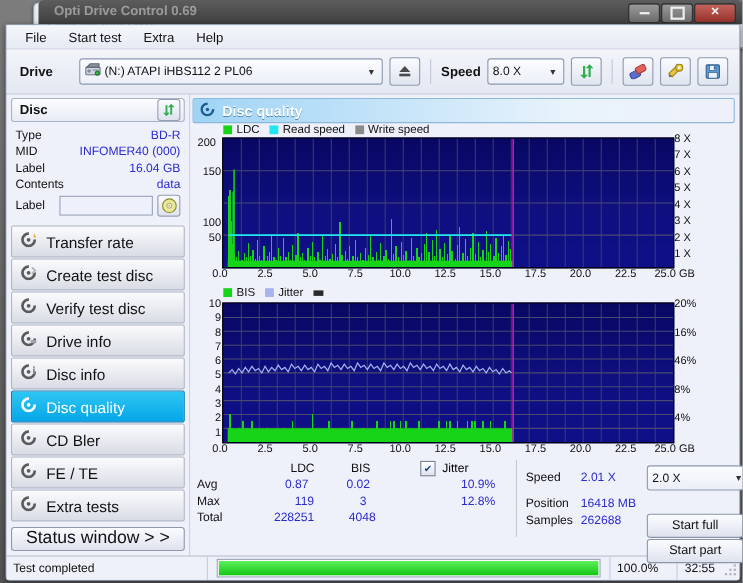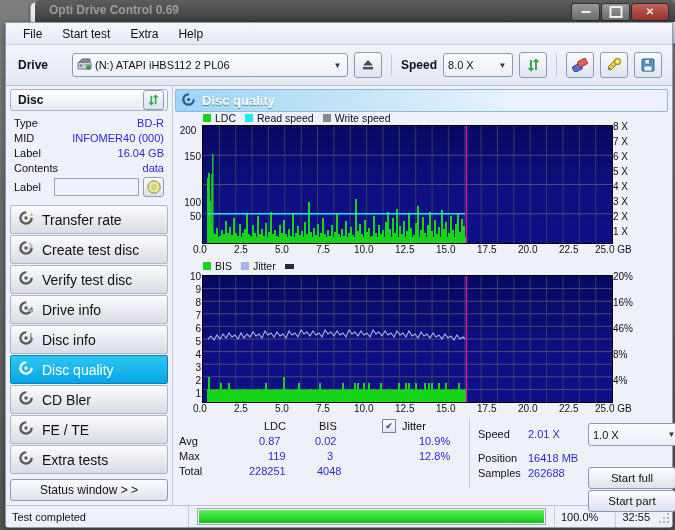--- a/index.html
+++ b/index.html
@@ -105,21 +105,21 @@
   }
   .navitem.sel{
     background:linear-gradient(180deg,#2fc6f2,#05a6e8);
     border-color:#0a7fb5;color:#fff;
   }
   .statuswin{
     margin:4px;height:23px;
     background:linear-gradient(180deg,#fafbff,#dfe3ee);
     border:1px solid #8e99ad;border-radius:3px;
     display:flex;align-items:center;justify-content:center;
-    font-size:12px;color:#111;
+    font-size:16px;color:#111;
   }
 
   
   .right{flex:1;display:flex;flex-direction:column;min-width:0;background:#eef0fa;}
   .qualhdr{
     height:21px;margin:3px 4px 0 2px;
     background:linear-gradient(90deg,#9fd4f5,#e9f3fc 70%,#eef0fa);
     border:1px solid #8fb9d8;border-radius:2px;
     display:flex;align-items:center;gap:6px;padding-left:6px;
   }
@@ -765,21 +765,21 @@
                 <span>Jitter</span>
               </div>
               <div class="st v" style="left:240px;top:17px;">10.9%</div>
               <div class="st v" style="left:240px;top:32px;">12.8%</div>
             </div>
 
             <div class="statsR">
               <div class="st k" style="left:8px;top:10px;">Speed</div>
               <div class="st v" style="left:58px;top:10px;">2.01 X</div>
               <div class="combo spd2" style="position:absolute;left:118px;top:5px;">
-                <span>1.0 X</span>
+                <span>2.0 X</span>
                 <span class="arrow">▼</span>
               </div>
 
               <div class="st k" style="left:8px;top:34px;">Position</div>
               <div class="st v" style="left:58px;top:34px;">16418 MB</div>
 
               <div class="st k" style="left:8px;top:49px;">Samples</div>
               <div class="st v" style="left:58px;top:49px;">262688</div>
 
               <div class="btn" style="position:absolute;left:118px;top:29px;width:86px;height:20px;">Start full</div>

